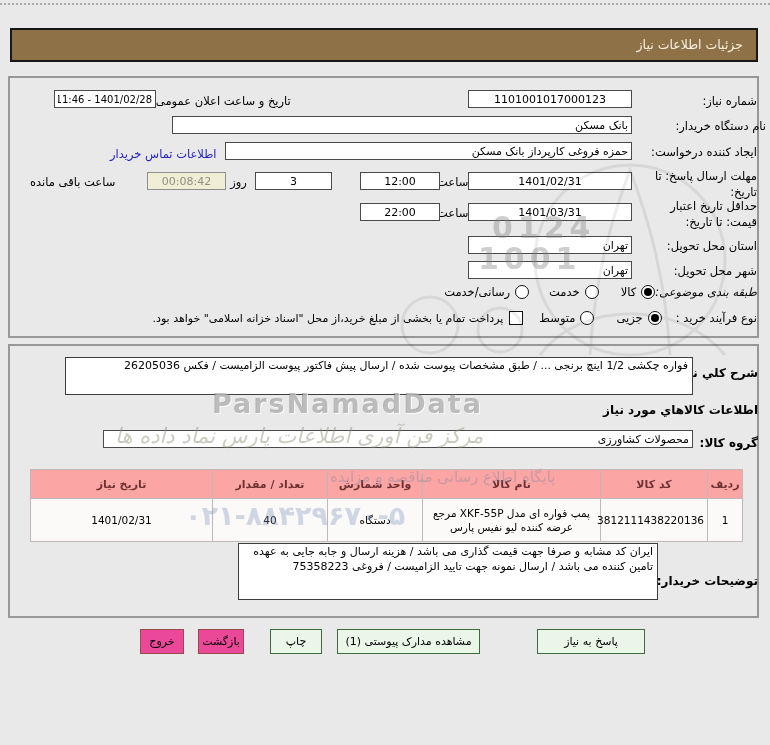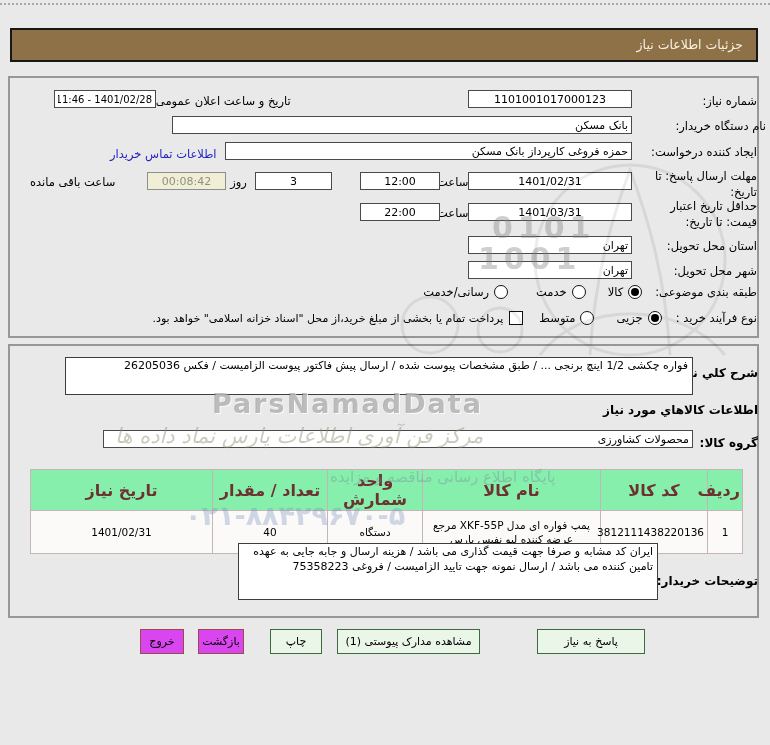--- a/index.html
+++ b/index.html
@@ -34,34 +34,34 @@
   .rdo{width:12px;height:12px;border:1px solid #111;border-radius:50%;background:#fff;position:relative;flex:none;}
   .rdo.sel::after{content:"";position:absolute;inset:2px;border-radius:50%;background:#000;}
   .cbx{width:12px;height:12px;border:1px solid #111;background:#fff;flex:none;}
   .box{
     position:absolute;border:1px solid #3d3d3d;background:#fff;
     font-size:11px;line-height:1.35;padding:1px 4px;box-sizing:border-box;
     text-align:right;overflow:hidden;
   }
   .gtable{position:absolute;left:30px;top:469px;width:712px;border-collapse:collapse;table-layout:fixed;direction:rtl;}
   .gtable th{
-    background:#86efac;color:#6d3131;font-weight:bold;font-size:16px;
+    background:#fca5a5;color:#6d3131;font-weight:bold;font-size:11px;
     border:1px solid #c4b6b6;height:26px;padding:1px 2px;
   }
   .gtable td{
     background:#fcf9f9;color:#000;font-size:10.5px;text-align:center;
     border:1px solid #c4b6b6;height:40px;padding:1px 3px;line-height:1.35;
   }
   .btn{
     position:absolute;top:629px;height:25px;box-sizing:border-box;
     display:flex;align-items:center;justify-content:center;
     font-size:11px;color:#000;cursor:pointer;white-space:nowrap;
   }
   .btn.green{background:#eaf6e8;border:1px solid #3d6b3d;}
-  .btn.pink{background:#d946ef;border:1px solid #9b4a4a;}
+  .btn.pink{background:#ec4899;border:1px solid #9b4a4a;}
   .wm{position:absolute;pointer-events:none;z-index:30;white-space:nowrap;}
   .wm-brand{left:212px;top:388px;font-size:27px;font-weight:bold;letter-spacing:2px;direction:ltr;
     color:rgba(110,110,110,.45);text-shadow:1px 1px 0 rgba(255,255,255,.8);}
   .wm-callig{left:115px;top:424px;font-size:21px;font-style:italic;color:rgba(140,140,112,.45);}
   .wm-tag{left:330px;top:468px;font-size:15px;color:rgba(120,135,160,.4);}
   .wm-phone{left:185px;top:500px;font-size:27px;font-weight:bold;letter-spacing:2px;direction:ltr;color:rgba(120,145,185,.35);}
   .wm-digits{font-size:30px;font-weight:bold;letter-spacing:5px;direction:ltr;color:rgba(128,128,128,.38);}
   .wm-sketch{left:340px;top:150px;opacity:.07;}
 </style>
 </head>
@@ -99,25 +99,25 @@
 <div class="lbl" style="left:437px;top:206px;">ساعت</div>
 <input class="inp center" style="left: 360px; top: 203px; width: 72px;" readonly="" value="22:00">
 
 <div class="lbl" style="right:13px;top:239px;">استان محل تحویل:</div>
 <input class="inp rtl" style="left: 468px; top: 236px; width: 156px;" readonly="" value="تهران">
 
 <div class="lbl" style="right:13px;top:264px;">شهر محل تحویل:</div>
 <input class="inp rtl" style="left: 468px; top: 261px; width: 156px;" readonly="" value="تهران">
 
 <div class="flexrow" style="right:13px;top:285px;">
-  <span class="lbl" style="position:static;margin-left:13px;">طبقه بندی موضوعی:</span>
+  <span class="lbl" style="position:static;margin-left:0;font-style:italic;">طبقه بندی موضوعی:</span>
   <span class="rdo sel" style="margin-left:5px;"></span>
   <span style="margin-left:22px;">کالا</span>
   <span class="rdo" style="margin-left:5px;"></span>
-  <span style="margin-left:28px;">خدمت</span>
+  <span style="margin-left:20px;">خدمت</span>
   <span class="rdo" style="margin-left:5px;"></span>
   <span>رسانی/خدمت</span>
 </div>
 
 <div class="flexrow" style="right:13px;top:311px;">
   <span class="lbl" style="position:static;margin-left:14px;">نوع فرآیند خرید :</span>
   <span class="rdo sel" style="margin-left:5px;"></span>
   <span style="margin-left:22px;">جزیی</span>
   <span class="rdo" style="margin-left:5px;"></span>
   <span style="margin-left:16px;">متوسط</span>
@@ -175,18 +175,18 @@
 <div class="btn pink" style="left:198px;width:46px;">بازگشت</div>
 <div class="btn pink" style="left:140px;width:44px;">خروج</div>
 
 <svg class="wm wm-sketch" width="420" height="210" viewBox="0 0 420 210">
   <circle cx="290" cy="110" r="95" fill="none" stroke="#000" stroke-width="3"></circle>
   <path d="M250 205 C255 120 275 60 290 20 C305 60 325 120 330 205" fill="none" stroke="#000" stroke-width="3"></path>
   <path d="M200 205 C240 150 340 150 385 205" fill="none" stroke="#000" stroke-width="3"></path>
   <circle cx="90" cy="175" r="28" fill="none" stroke="#000" stroke-width="3"></circle>
   <circle cx="160" cy="180" r="22" fill="none" stroke="#000" stroke-width="3"></circle>
 </svg>
-<div class="wm wm-digits" style="left:492px;top:210px;">0101</div>
+<div class="wm wm-digits" style="left:492px;top:210px;">0124</div>
 <div class="wm wm-digits" style="left:478px;top:241px;">1001</div>
 <div class="wm wm-brand">ParsNamadData</div>
 <div class="wm wm-callig">مرکز فن آوری اطلاعات پارس نماد داده ها</div>
 <div class="wm wm-tag">پایگاه اطلاع رسانی مناقصه و مزایده</div>
 <div class="wm wm-phone">۰۲۱-۸۸۴۲۹۶۷۰-۵</div>
 
 </body></html>

